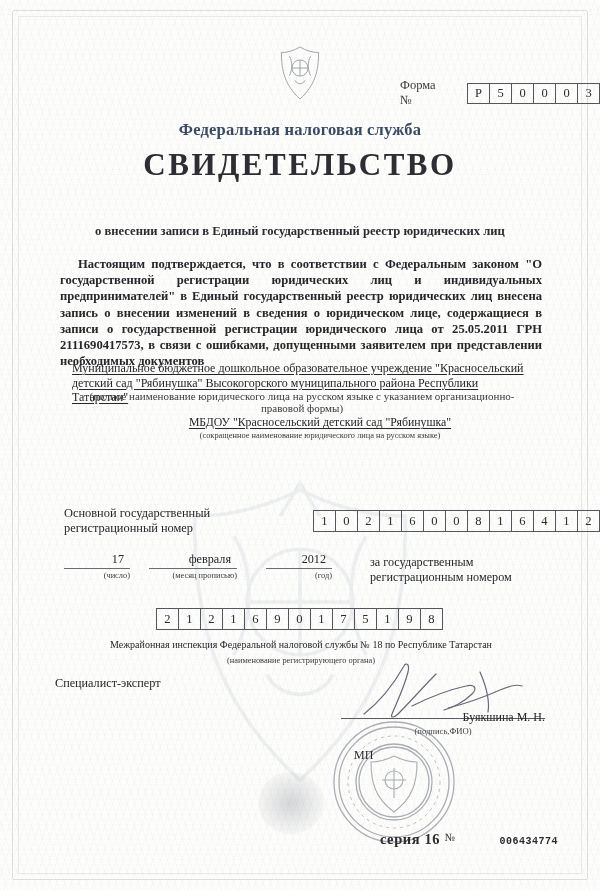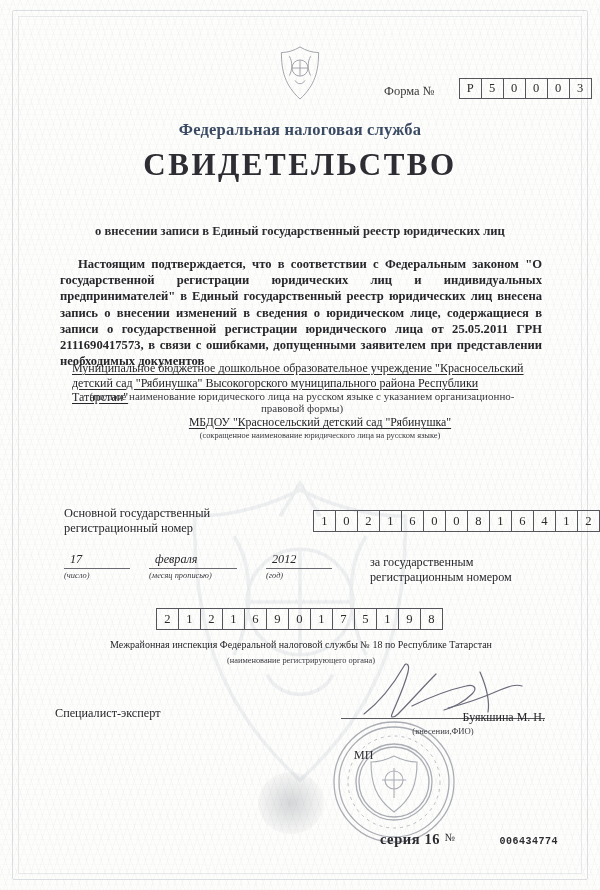--- a/index.html
+++ b/index.html
@@ -65,24 +65,24 @@
     top: 42px;
     width: 62px;
     height: 62px;
     opacity: 0.62;
   }
   .emblem svg { width: 100%; height: 100%; }
 
   
   .form-row {
     position: absolute;
-    left: 384px;
+    left: 400px;
     top: 78px;
     display: flex;
-    align-items: flex-end;
+    align-items: center;
     gap: 24px;
   }
   .form-label {
     font-size: 12.5px;
     color: #3b3b3b;
   }
   .boxes {
     display: flex;
     border: 1px solid #55555c;
   }
@@ -203,24 +203,23 @@
 
   .date-row {
     position: absolute;
     left: 64px;
     top: 552px;
     width: 480px;
     height: 36px;
   }
   .date-item {
     position: absolute;
-    text-align: left;
+    text-align: right;
     font-size: 12.2px;
     color: #26262b;
-    font-style: italic;
   }
   .date-item .val {
     border-bottom: 1px solid #6a6a70;
     display: inline-block;
     min-width: 54px;
     padding: 0 6px 1px 6px;
   }
   .date-item .cap {
     display: block;
     font-size: 8.4px;
@@ -262,21 +261,21 @@
     top: 656px;
     width: 482px;
     text-align: center;
     font-size: 8.4px;
     color: #3a3a40;
   }
 
   .signer-role {
     position: absolute;
     left: 55px;
-    top: 706px;
+    top: 676px;
     font-size: 12.2px;
     color: #26262b;
     text-align: center;
   }
   .sign-line {
     position: absolute;
     left: 341px;
     top: 718px;
     width: 204px;
     border-bottom: 1px solid #5a5a60;
@@ -480,21 +479,21 @@
           <path d="M12 54 C30 40 44 20 52 6 C54 2 58 4 56 12 C52 28 44 44 40 54 C38 58 42 58 46 54 C58 42 72 26 84 14"></path>
           <path d="M60 46 C76 38 96 30 114 26 C122 24 126 28 120 34 C112 42 100 48 92 50"></path>
           <path d="M96 48 C112 44 130 38 148 30 C158 26 164 24 170 26"></path>
           <path d="M128 12 C134 26 138 40 136 52"></path>
         </g>
       </svg>
     </div>
 
     <div class="sign-line"></div>
     <div class="signer-name">Буякшина М. Н.</div>
-    <div class="sign-caption">(внесении,ФИО)</div>
+    <div class="sign-caption">(подпись,ФИО)</div>
 
     <div class="stamp">
       <svg viewBox="0 0 128 128">
         <g fill="none" stroke="#5b6170" stroke-width="1.3">
           <circle cx="64" cy="64" r="60"></circle>
           <circle cx="64" cy="64" r="55"></circle>
           <circle cx="64" cy="64" r="38"></circle>
           <circle cx="64" cy="64" r="35"></circle>
         </g>
         <g fill="none" stroke="#5b6170" stroke-width="1.1">

